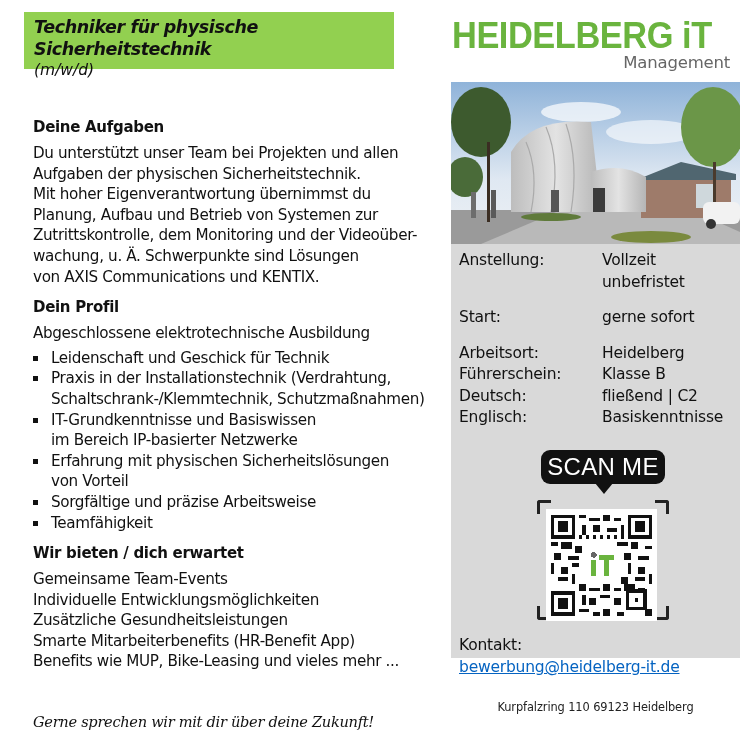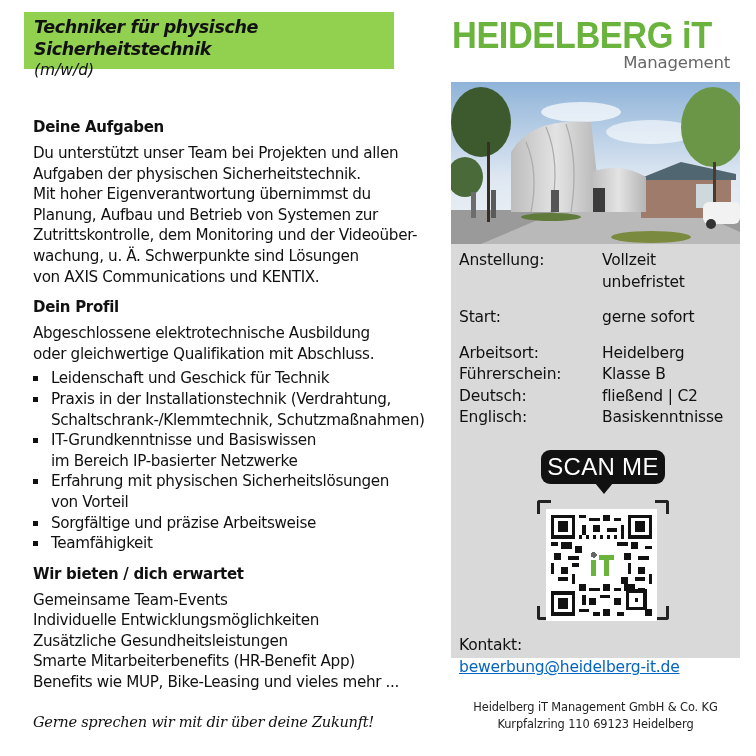--- a/index.html
+++ b/index.html
@@ -90,21 +90,20 @@
     <div class="para-line">Mit hoher Eigenverantwortung übernimmst du</div>
     <div class="para-line">Planung, Aufbau und Betrieb von Systemen zur</div>
     <div class="para-line">Zutrittskontrolle, dem Monitoring und der Videoüber-</div>
     <div class="para-line">wachung, u. Ä. Schwerpunkte sind Lösungen</div>
     <div class="para-line">von AXIS Communications und KENTIX.</div>
   </div>
 
   <div class="sec">
     <div class="sec-title">Dein Profil</div>
     <div class="para-line">Abgeschlossene elektrotechnische Ausbildung</div>
-    <div class="para-line">oder gleichwertige Qualifikation mit Abschluss.</div>
     <ul class="bullets">
       <li>Leidenschaft und Geschick für Technik</li>
       <li>Praxis in der Installationstechnik (Verdrahtung,
 Schaltschrank-/Klemmtechnik, Schutzmaßnahmen)</li>
       <li>IT-Grundkenntnisse und Basiswissen
 im Bereich IP-basierter Netzwerke</li>
       <li>Erfahrung mit physischen Sicherheitslösungen
 von Vorteil</li>
       <li>Sorgfältige und präzise Arbeitsweise</li>
       <li>Teamfähigkeit</li>
@@ -279,16 +278,15 @@
       </svg>
     </div>
   </div>
 
   <div class="contact">
     <div>Kontakt:</div>
     <a>bewerbung@heidelberg-it.de</a>
   </div>
 
   <div class="company">
-    <div>Heidelberg iT Management GmbH &amp; Co. KG</div>
     <div>Kurpfalzring 110 69123 Heidelberg</div>
   </div>
 </div>
 
 </body></html>

